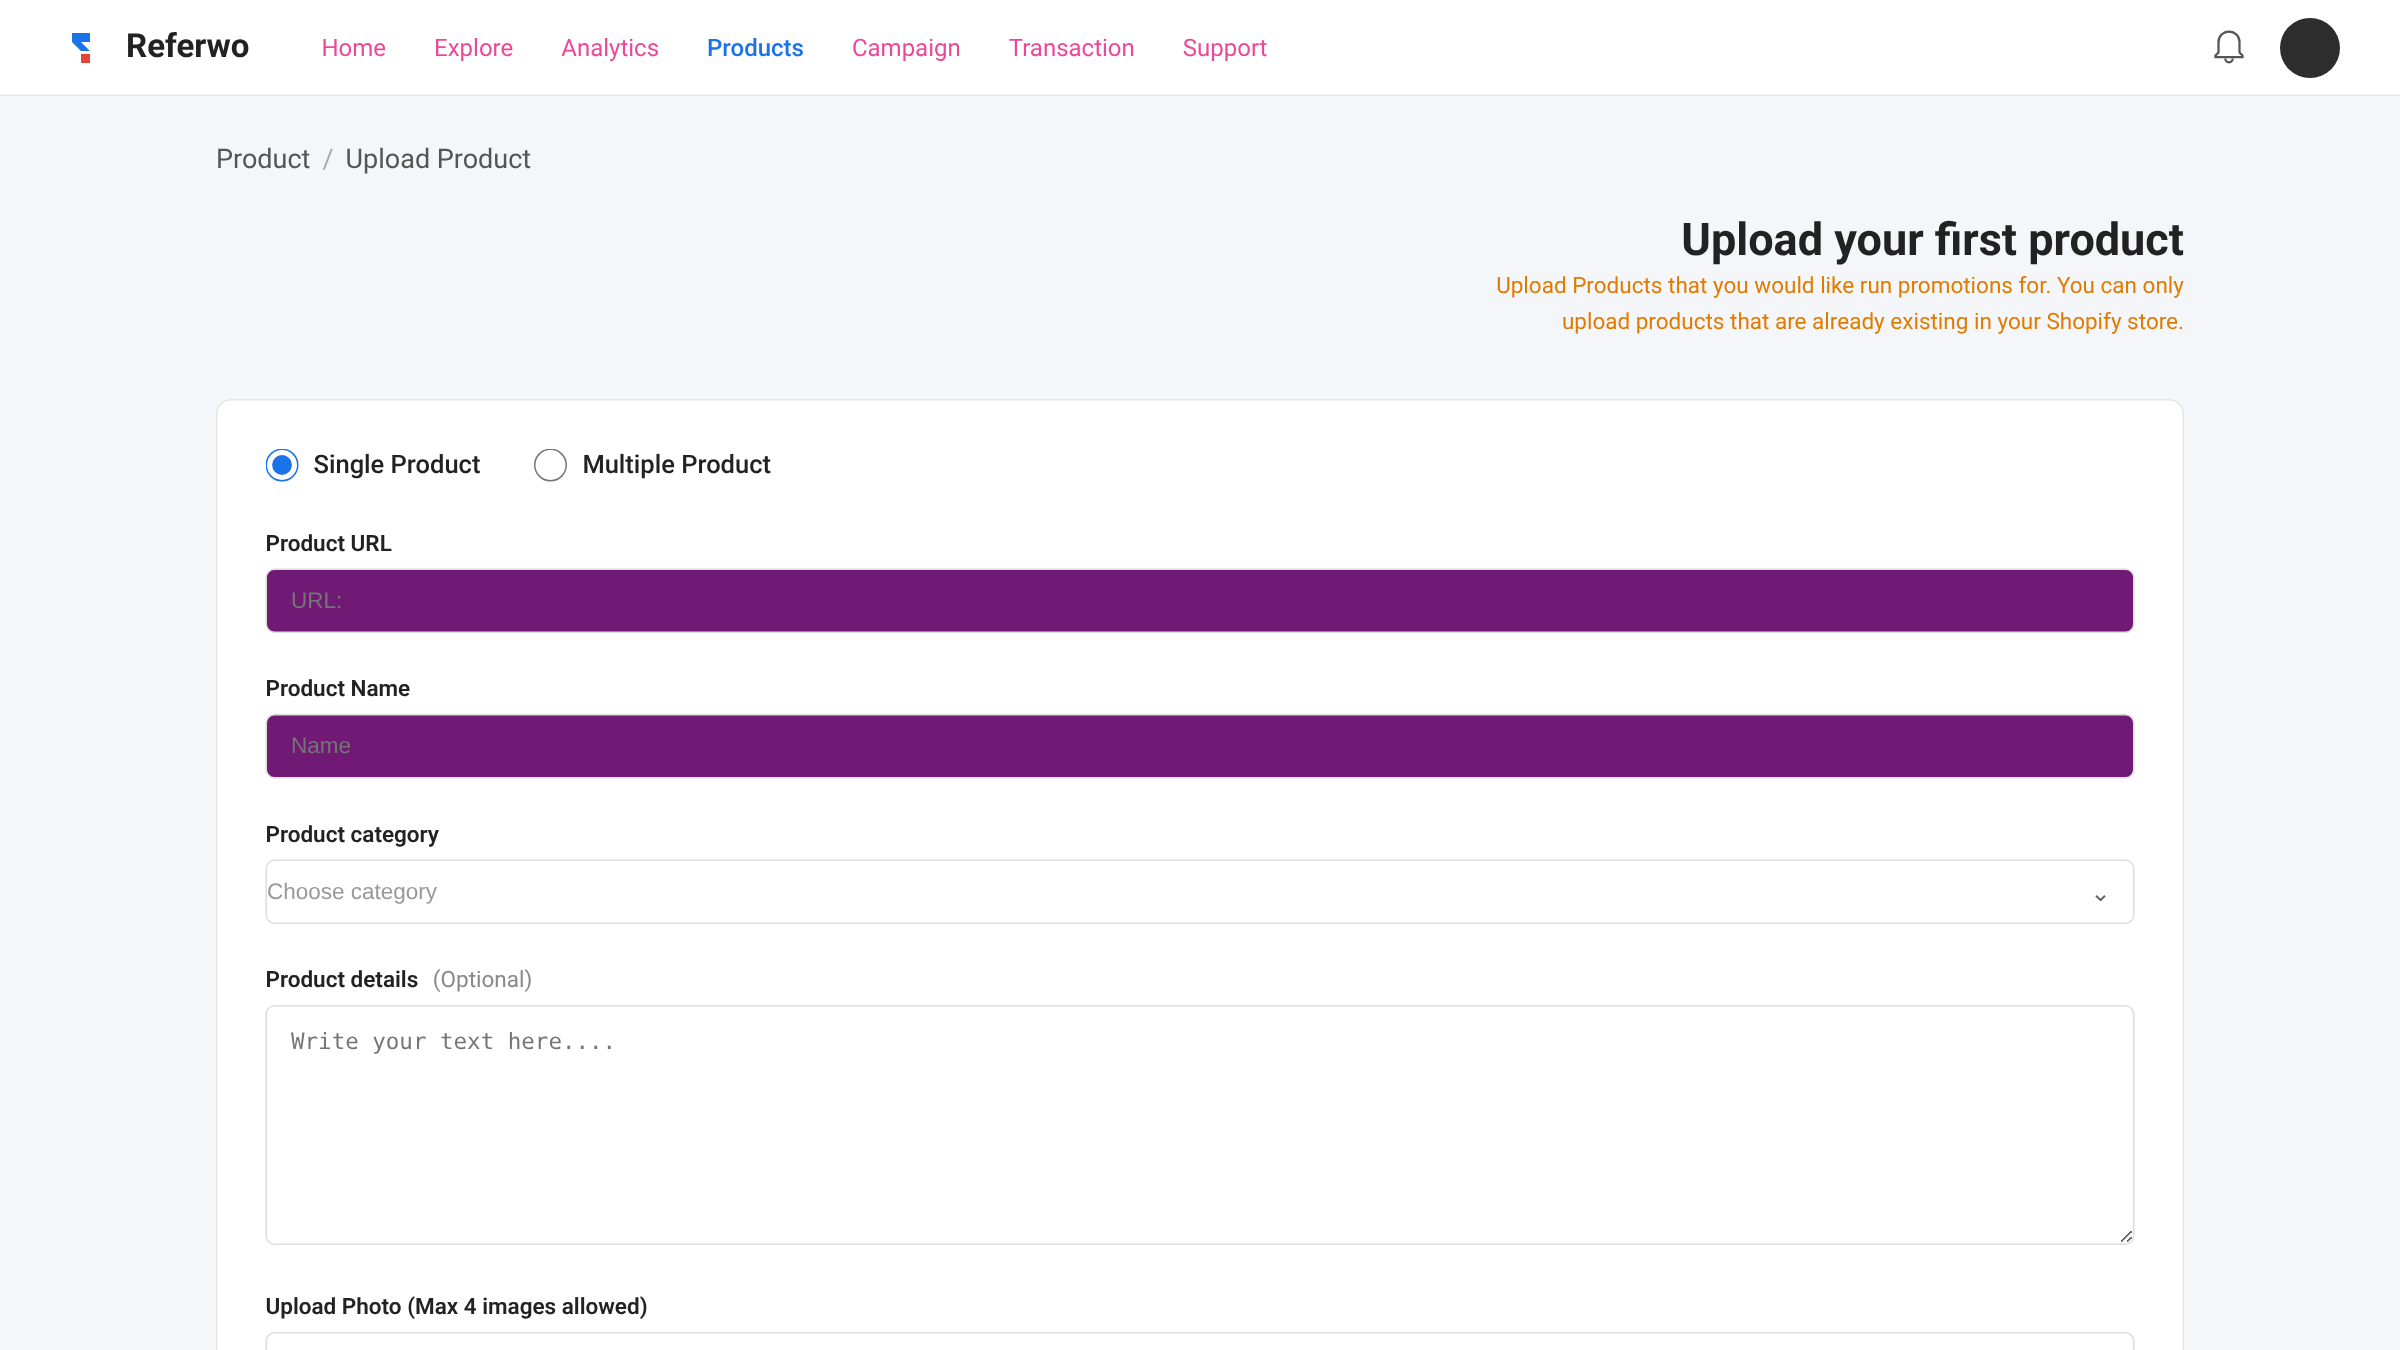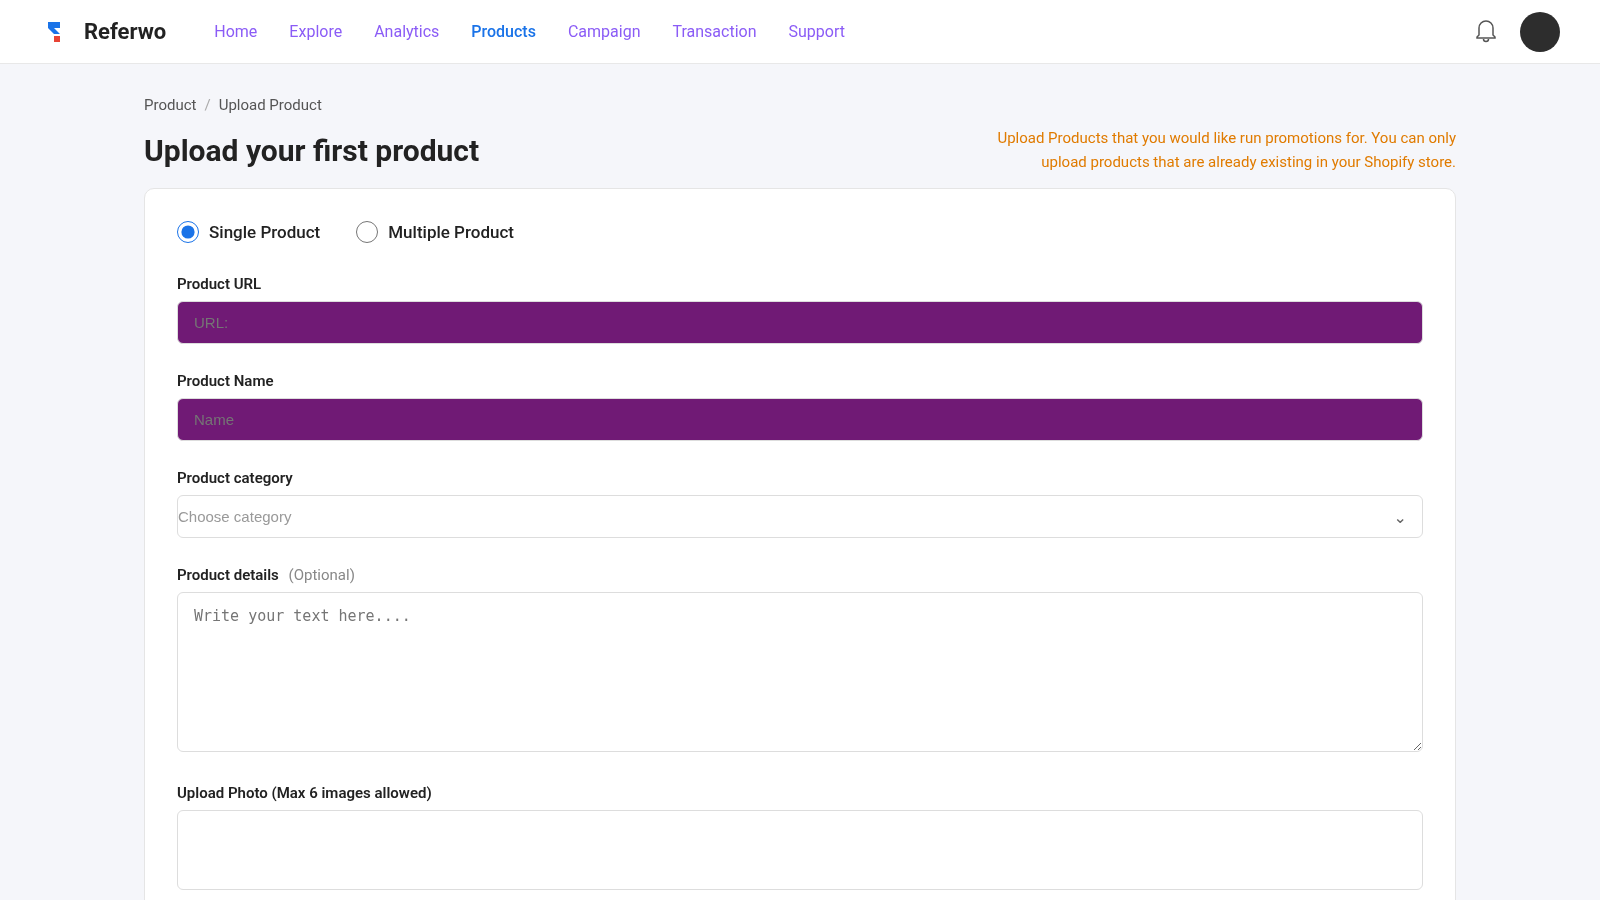--- a/index.html
+++ b/index.html
@@ -51,21 +51,21 @@
 
     .navbar-nav {
       display: flex;
       align-items: center;
       gap: 32px;
       flex: 1;
     }
 
     .nav-link {
       font-size: 16px;
-      color: #8b5cf6;
+      color: #ec4899;
       text-decoration: none;
       cursor: pointer;
     }
 
     .nav-link.active {
       color: #1a73e8;
       font-weight: 500;
     }
 
     .navbar-right {
@@ -92,44 +92,45 @@
     .main-content {
       padding: 32px 144px;
       max-width: 1600px;
     }
 
     
     .breadcrumb {
       display: flex;
       align-items: center;
       gap: 8px;
-      font-size: 15px;
+      font-size: 18px;
       color: #555;
-      margin-bottom: 12px;
+      margin-bottom: 26px;
     }
 
     .breadcrumb-item {
       color: #555;
     }
 
     .breadcrumb-separator {
       color: #aaa;
     }
 
     .breadcrumb-current {
       color: #555;
       text-align: right;
     }
 
     
     .page-header {
       display: flex;
-      align-items: center;
+      align-items: flex-end;
       justify-content: space-between;
-      margin-bottom: 14px;
+      margin-bottom: 40px;
+      flex-direction: column;
     }
 
     .page-title {
       font-size: 30px;
       font-weight: 700;
       color: #222;
     }
 
     .hint-text {
       color: #e07b00;
@@ -345,18 +346,18 @@
 
     <div class="form-field">
       <label class="field-label">
         <span>Product details</span>
         <span class="field-label-optional">(Optional)</span>
       </label>
       <textarea class="textarea-input" placeholder="Write your text here...." style=""></textarea>
     </div>
 
     <div class="form-field">
-      <label class="upload-photo-label">Upload Photo (Max 6 images allowed)</label>
+      <label class="upload-photo-label">Upload Photo (Max 4 images allowed)</label>
       <div class="upload-photo-area"></div>
     </div>
 
   </div>
 </div>
 
 </body></html>

